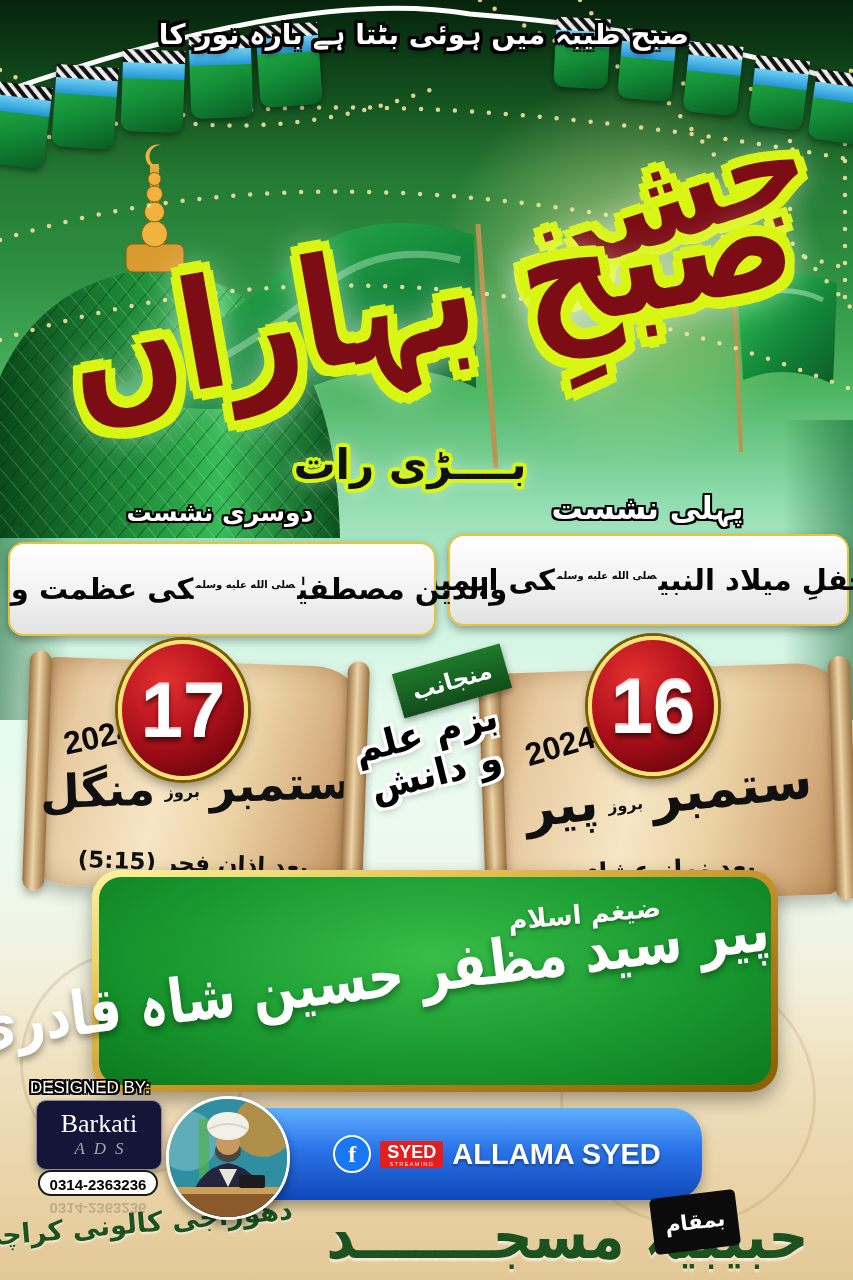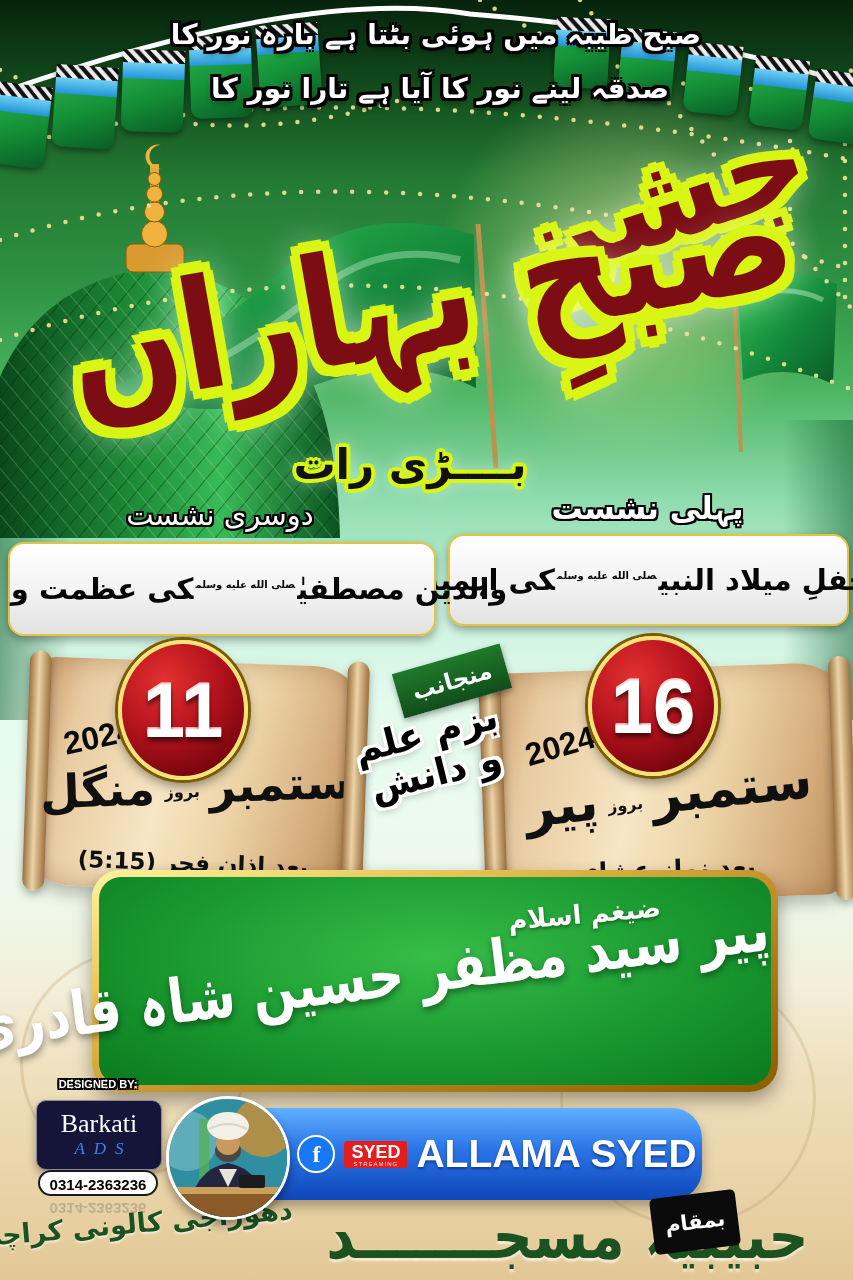--- a/index.html
+++ b/index.html
@@ -158,35 +158,34 @@
   <div class="bflag" style="left:54px;top:66px;transform:rotate(4deg);"></div>
   <div class="bflag" style="left:122px;top:50px;transform:rotate(2deg);"></div>
   <div class="bflag" style="left:190px;top:36px;transform:rotate(-2deg);"></div>
   <div class="bflag" style="left:258px;top:24px;transform:rotate(-4deg);"></div>
   <div class="bflag sm" style="left:555px;top:18px;transform:rotate(3deg);"></div>
   <div class="bflag sm" style="left:620px;top:30px;transform:rotate(5deg);"></div>
   <div class="bflag sm" style="left:686px;top:44px;transform:rotate(6deg);"></div>
   <div class="bflag sm" style="left:752px;top:58px;transform:rotate(7deg);"></div>
   <div class="bflag sm" style="left:812px;top:72px;transform:rotate(8deg);"></div>
 
-  <div class="abs urdu ctr ob3 nw" style="left:136px;top:18px;width:600px;font-size:28px;font-weight:bold;color:#fff;z-index:5;">صبح طیبہ میں ہوئی بٹتا ہے بارہ نور کا</div>
-  <div class="abs urdu ctr ob3 nw" style="left:150px;top:72px;width:580px;font-size:28px;font-weight:bold;color:#fff;z-index:5;">صدقہ لینے نور کا آیا ہے تارا نور کا</div>
+  <div class="abs urdu ctr ob3 nw" style="left:124px;top:18px;width:600px;font-size:28px;font-weight:bold;color:#fff;z-index:5;">صبح طیبہ میں ہوئی بٹتا ہے بارہ نور کا</div>
 
   <div class="abs urdu title-ol nw" style="left:530px;top:128px;width:280px;font-size:118px;font-weight:bold;z-index:4;transform:rotate(-18deg);text-align:center;">جشن</div>
   <div class="abs urdu title-ol ctr nw" style="left:40px;top:218px;width:780px;font-size:132px;font-weight:bold;z-index:4;transform:rotate(-10deg) scaleY(1.15);">صبحِ بہاراں</div>
   <div class="abs urdu ctr och nw" style="left:230px;top:440px;width:360px;font-size:42px;font-weight:bold;z-index:5;">بــــڑی رات</div>
 
   <div class="abs urdu ctr ob2 nw" style="left:450px;top:490px;width:395px;font-size:31px;font-weight:bold;color:#fff;z-index:5;">پہلی نشست</div>
   <div class="sess-box abs" style="left:448px;top:534px;width:397px;height:88px;">
     <div class="urdu t nw">
       <span>محفلِ میلاد النبی</span><span class="saw">صلى الله عليه وسلم</span><span>کی اہمیت</span>
     </div>
   </div>
 
-  <div class="abs urdu ctr ob2 nw" style="left:10px;top:498px;width:420px;font-size:29px;font-weight:normal;color:#fff;z-index:5;">دوسری نشست</div>
+  <div class="abs urdu ctr ob2 nw" style="left:10px;top:498px;width:420px;font-size:25px;font-weight:bold;color:#fff;z-index:5;">دوسری نشست</div>
   <div class="sess-box abs" style="left:8px;top:542px;width:424px;height:90px;">
     <div class="urdu t nw">
       <span>والدین مصطفیٰ</span><span class="saw">صلى الله عليه وسلم</span><span>کی عظمت و شان</span>
     </div>
   </div>
 
   <div class="scroll" style="left:492px;top:668px;width:352px;height:232px;transform:rotate(-2deg);">
     <div class="year" style="left:34px;top:56px;">2024</div>
     <div class="mline" style="top:96px;transform:rotate(-4deg);">
       <span class="mon">ستمبر</span>
@@ -202,45 +201,45 @@
   <div class="scroll" style="left:36px;top:662px;width:320px;height:228px;transform:rotate(2deg);">
     <div class="year" style="left:26px;top:60px;">2024</div>
     <div class="mline" style="top:98px;transform:rotate(-4deg);">
       <span class="mon" style="font-size:46px;">ستمبر</span>
       <span class="broz">بروز</span>
       <span class="wd" style="font-size:46px;">منگل</span>
     </div>
     <div class="time" style="bottom:14px;font-size:23px;">بعد اذانِ فجر (5:15)</div>
   </div>
   <div class="daybadge" style="left:118px;top:640px;">
-    <span class="n">11</span>
+    <span class="n">17</span>
   </div>
 
   <div class="abs urdu ctr" style="left:396px;top:658px;width:112px;height:46px;z-index:5;background:linear-gradient(180deg,#1f7a2b,#114d1a);
               transform:rotate(-16deg);display:flex;align-items:center;justify-content:center;
               color:#fff;font-size:23px;font-weight:bold;box-shadow:0 3px 6px rgba(0,0,0,.35);">
     <span>منجانب</span>
   </div>
   <div class="abs urdu ctr ow" style="left:356px;top:712px;width:150px;font-size:37px;font-weight:bold;color:#000;line-height:1.12;
               transform:rotate(-14deg);z-index:5;">بزم علم و دانش</div>
 
   <div class="gpanel-out">
     <div class="gpanel">
       <div class="abs urdu nw" style="right:110px;top:22px;color:#fff;font-size:26px;font-weight:bold;transform:rotate(-5deg);
                   text-shadow:0 2px 4px rgba(0,0,0,.4);">ضیغم اسلام</div>
       <div class="abs urdu ctr nw" style="left:0;top:64px;width:100%;color:#fff;font-size:50px;font-weight:bold;
                   transform:rotate(-7deg) scaleY(1.22);text-shadow:0 3px 7px rgba(0,0,0,.4);">پیر سید مظفر حسین شاہ قادری</div>
     </div>
   </div>
 
-  <div class="abs latin ctr ob2 nw" style="left:30px;top:1078px;width:136px;font-size:11px;font-weight:bold;color:#fff;z-index:6;">DESIGNED BY:</div>
+  <div class="abs latin ctr ob2 nw" style="left:22px;top:1078px;width:136px;font-size:17px;font-weight:normal;color:#fff;z-index:6;">DESIGNED BY:</div>
   <div class="abs" style="left:36px;top:1100px;width:124px;height:68px;background:#15153a;border:1px solid #8a8a9a;border-radius:10px;
               z-index:6;display:flex;flex-direction:column;align-items:center;justify-content:center;box-shadow:0 4px 8px rgba(0,0,0,.35);">
     <div style="font-family:'Liberation Serif',serif;font-size:26px;color:#fff;line-height:1;">Barkati</div>
-    <div style="font-family:'Liberation Serif',serif;font-style:italic;font-size:17px;color:#3b82f6;letter-spacing:9px;margin-top:2px;margin-right:-9px;">ADS</div>
+    <div style="font-family:'Liberation Serif',serif;font-style:italic;font-size:17px;color:#a3a3a3;letter-spacing:9px;margin-top:2px;margin-right:-9px;">ADS</div>
   </div>
   <div class="abs latin ctr" style="left:38px;top:1170px;width:120px;height:26px;background:#fff;border:2px solid #1a1a1a;border-radius:14px;
               font-size:15px;font-weight:bold;color:#000;line-height:26px;z-index:7;box-sizing:border-box;">0314-2363236</div>
   <div class="abs latin ctr" style="left:38px;top:1200px;width:120px;font-size:15px;font-weight:bold;color:#333;opacity:.22;
               transform:scaleY(-1);z-index:6;">0314-2363236</div>
 
   <div class="abs" style="left:166px;top:1096px;width:118px;height:118px;border-radius:50%;border:3px solid #fff;overflow:hidden;
               z-index:7;box-shadow:0 5px 10px rgba(0,0,0,.4);">
     <svg width="118" height="118" viewBox="0 0 118 118">
       <rect width="118" height="118" fill="#2f8fa0"></rect>
@@ -259,21 +258,21 @@
     </svg>
   </div>
 
   <div class="bluebar">
     <div class="r1">
       <div class="fbcirc">f</div>
       <div class="livebadge">
         <span class="lv">SYED</span>
         <span class="st">STREAMING</span>
       </div>
-      <div class="bigwhite nw" style="font-size:39px;text-align:center;">ALLAMA SYED</div>
+      <div class="bigwhite nw" style="font-size:29px;text-align:center;">ALLAMA SYED</div>
     </div>
   </div>
 
   <div class="abs urdu ctr" style="left:652px;top:1194px;width:86px;height:56px;background:#0b0b0b;border-radius:5px;transform:rotate(-7deg);
               display:flex;align-items:center;justify-content:center;color:#fff;font-size:21px;font-weight:bold;z-index:6;">
     <span>بمقام</span>
   </div>
   <div class="abs urdu ctr nw" style="left:290px;top:1204px;width:555px;font-size:56px;font-weight:bold;color:#1b5220;z-index:5;
               transform:scaleY(1.12);text-shadow:0 2px 2px rgba(255,255,255,.6);">حبیبیہ مسجـــــــد</div>
   <div class="abs urdu ctr nw" style="left:18px;top:1206px;width:275px;font-size:27px;font-weight:bold;color:#1b5220;z-index:5;

